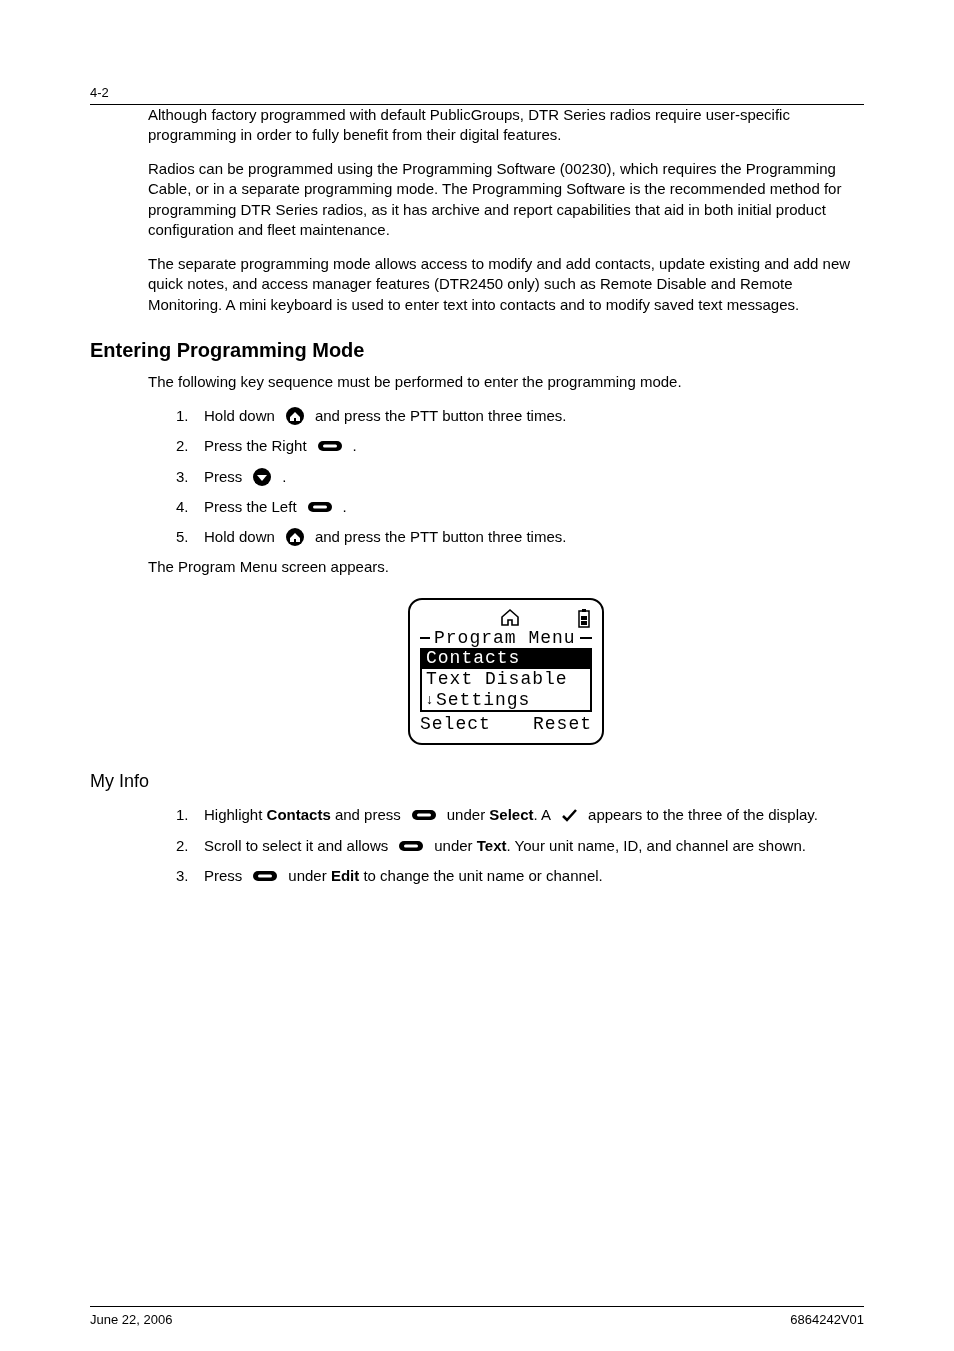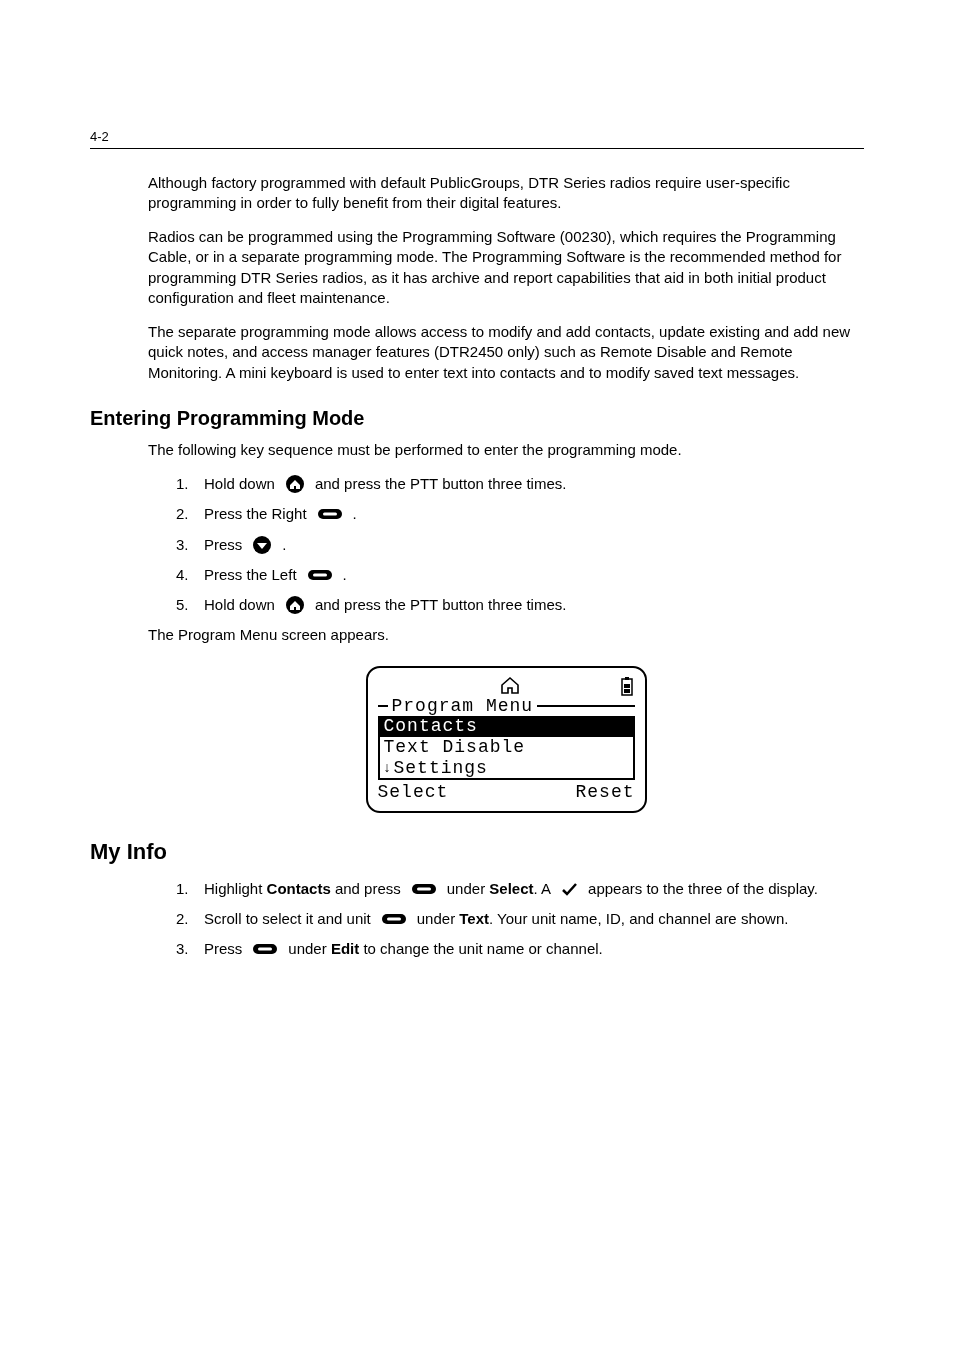--- a/index.html
+++ b/index.html
@@ -16,37 +16,35 @@
   .page {
     padding: 84px 90px 0 90px;
   }
   .header-row {
     display: flex;
     justify-content: space-between;
     align-items: flex-start;
     border-bottom: 1px solid #000;
     padding-bottom: 2px;
     font-size: 13px;
-    margin-top: 44px;
   }
   .header-right { text-align: right; }
   .bold { font-weight: bold; }
   .body-block {
     margin-left: 58px;
-    margin-top: 24px;
   }
   .para { margin: 0 0 14px 0; }
   h2.section {
     font-size: 20px;
     font-weight: bold;
     margin: 22px 0 8px 0;
   }
   h3.subsection {
-    font-size: 22px;
-    font-weight: bold;
+    font-size: 18px;
+    font-weight: normal;
     margin: 24px 0 -2px 0;
   }
   ol.num {
     list-style: none;
     padding: 0;
     margin: 8px 0 8px 28px;
   }
   ol.num > li {
     display: flex;
     align-items: center;
@@ -56,21 +54,21 @@
   ol.num > li .num-marker { min-width: 18px; }
   .after-list { margin-left: 0; margin-top: 6px; }
   .phone-wrap {
     display: flex;
     justify-content: center;
     margin: 20px 0 10px 0;
   }
   .phone {
     border: 2px solid #000;
     border-radius: 14px;
-    width: 281px;
+    width: 196px;
     padding: 6px 10px 8px 10px;
     font-family: "Courier New", Courier, monospace;
     font-size: 18px;
     line-height: 1.15;
   }
   .statusbar {
     display: flex;
     justify-content: space-between;
     align-items: center;
     padding: 0 2px;
@@ -271,21 +269,21 @@
         <span>
           <span> under </span><span class="bold">Select</span><span>. A </span>
         </span>
         <svg class="icon-svg" width="17" height="14">
             <use href="#check-icon-g"></use>
           </svg>
         <span><span> appears to the three of the display.</span></span>
       </li>
       <li>
         <span class="num-marker">2.</span>
-        <span><span>Scroll to select it and unit </span></span>
+        <span><span>Scroll to select it and allows </span></span>
         <svg class="icon-svg" width="26" height="16">
             <use href="#softkey-icon-g"></use>
           </svg>
         <span>
           <span> under </span><span class="bold">Text</span><span>. Your unit name, ID, and channel are shown.</span>
         </span>
       </li>
       <li>
         <span class="num-marker">3.</span>
         <span><span>Press </span></span>

